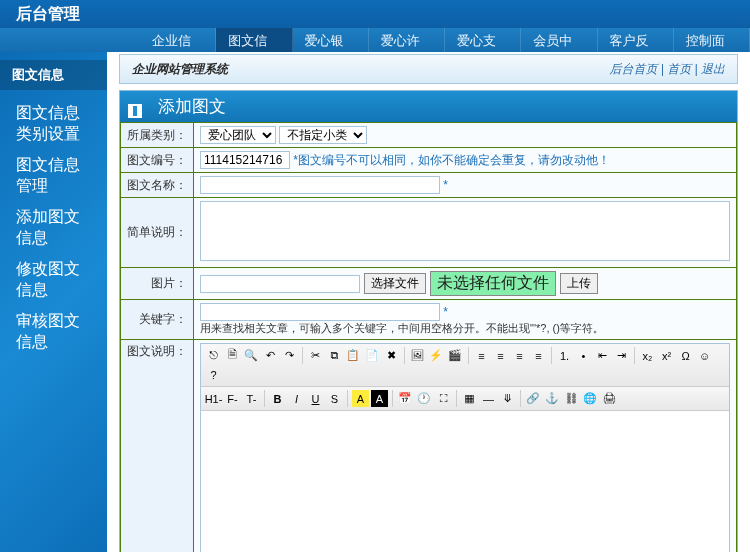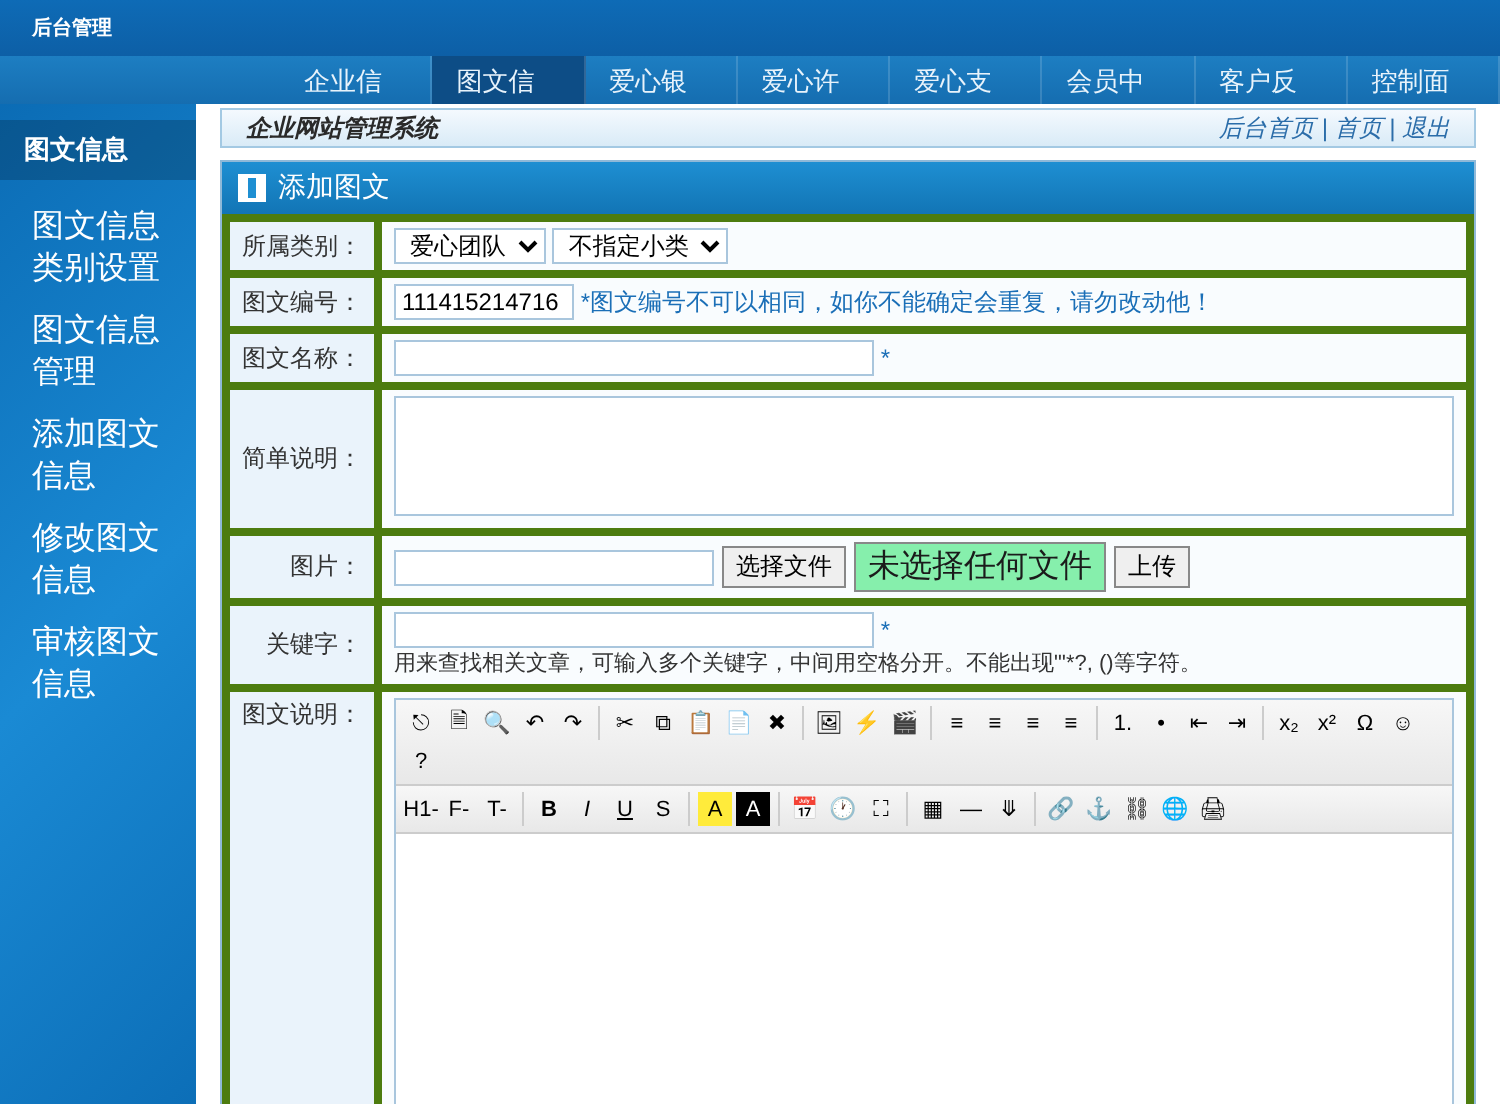--- a/index.html
+++ b/index.html
@@ -1,38 +1,38 @@
 <!DOCTYPE html>
 <html><head>
 <meta charset="utf-8">
 <style>
 * { margin: 0; padding: 0; box-sizing: border-box; }
 body { font-family: "Microsoft YaHei", SimSun, Arial, sans-serif; font-size: 12px; background: #0b7fc7; width: 750px; height: 552px; overflow: hidden; }
 .top-header { background: linear-gradient(to bottom, #0e6bb6, #0d5fa6); height: 28px; display: flex; align-items: center; padding-left: 16px; color: #fff; }
-.top-header .brand { font-size: 10px; font-weight: bold; margin-right: 30px; text-align: center; }
+.top-header .brand { font-size: 16px; font-weight: bold; margin-right: 30px; text-align: center; }
 .top-nav { background: linear-gradient(to bottom, #1d7ec2, #156db0); height: 24px; display: flex; padding-left: 140px; }
 .top-nav .nav-item { color: #e8f3fb; padding: 4px 12px; font-size: 13px; cursor: pointer; border-right: 1px solid rgba(255,255,255,0.15); }
 .top-nav .nav-item.active { background: #0d4d86; }
 .main { display: flex; height: calc(552px - 28px); }
 .sidebar { width: 136px; background: linear-gradient(135deg, #0b6cb5 0%, #1a8ad4 50%, #0b6cb5 100%); color: #fff; display: flex; flex-direction: column; justify-content: space-between; padding-top: 8px; }
 .sidebar-title { background: rgba(0,0,0,0.2); padding: 6px 12px; font-weight: bold; font-size: 13px; }
 .sidebar-menu { padding: 8px 0; }
 .sidebar-menu li { list-style: none; padding: 5px 16px; cursor: pointer; font-size: 16px; }
 .sidebar-footer { padding: 8px 12px; cursor: pointer; font-size: 11px; }
 .content { flex: 1; background: #fff; display: flex; flex-direction: column; }
 .content-header { height: 30px; background: linear-gradient(to bottom, #f4f9fe, #d9ebf7); border: 1px solid #a3c9e3; display: flex; align-items: center; justify-content: space-between; padding: 0 12px; margin: 2px 12px 6px; font-style: italic; }
 .content-header .title { font-weight: bold; font-size: 12px; color: #2a2a2a; }
 .content-header .links { color: #2b6da9; font-size: 12px; }
 .content-header .links span { cursor: pointer; }
 .panel { margin: 0 12px; border: 1px solid #8fb9d8; }
-.panel-title { background: linear-gradient(to bottom, #1e8fd2, #1275b5); color: #fff; padding: 4px 8px; font-size: 14px; display: flex; align-items: center; gap: 6px; }
+.panel-title { background: linear-gradient(to bottom, #1e8fd2, #1275b5); color: #fff; padding: 4px 8px; font-size: 17px; display: flex; align-items: flex-end; gap: 16px; }
 .panel-title .icon { width: 14px; height: 14px; background: #fff; display: inline-block; position: relative; }
 .panel-title .icon::after { content: ""; position: absolute; left: 5px; top: 2px; width: 4px; height: 10px; background: #1e8fd2; }
 .form-table { width: 100%; border-collapse: collapse; }
-.form-table td { border: 4px solid #4d7c0f; padding: 3px 6px; vertical-align: middle; background: #eaf3fb; }
+.form-table td { border: 1px solid #4d7c0f; padding: 3px 6px; vertical-align: middle; background: #eaf3fb; }
 .form-table td.label { width: 50px; text-align: right; color: #333; white-space: nowrap; }
 .form-table td.field { background: #f9fcfe; }
 .form-table select, .form-table input[type=text] { border: 1px solid #a9c6dd; height: 18px; font-size: 12px; padding: 0 3px; background: #fff; }
 .form-table textarea { width: 530px; height: 60px; border: 1px solid #a9c6dd; font-size: 12px; resize: none; }
 .warn { color: #1b6fb7; font-size: 12px; }
 .hint { color: #333; font-size: 11px; }
 .file-row { display: flex; align-items: center; gap: 4px; }
 .file-row input[type=text] { width: 160px; }
 .file-btn { border: 1px solid #888; background: #efefef; padding: 1px 6px; font-size: 12px; cursor: pointer; }
 .file-status { border: 1px solid #888; padding: 1px 6px; font-size: 16px; color: #1b1b1b; background: #86efac; min-width: 120px; display: inline-block; }

